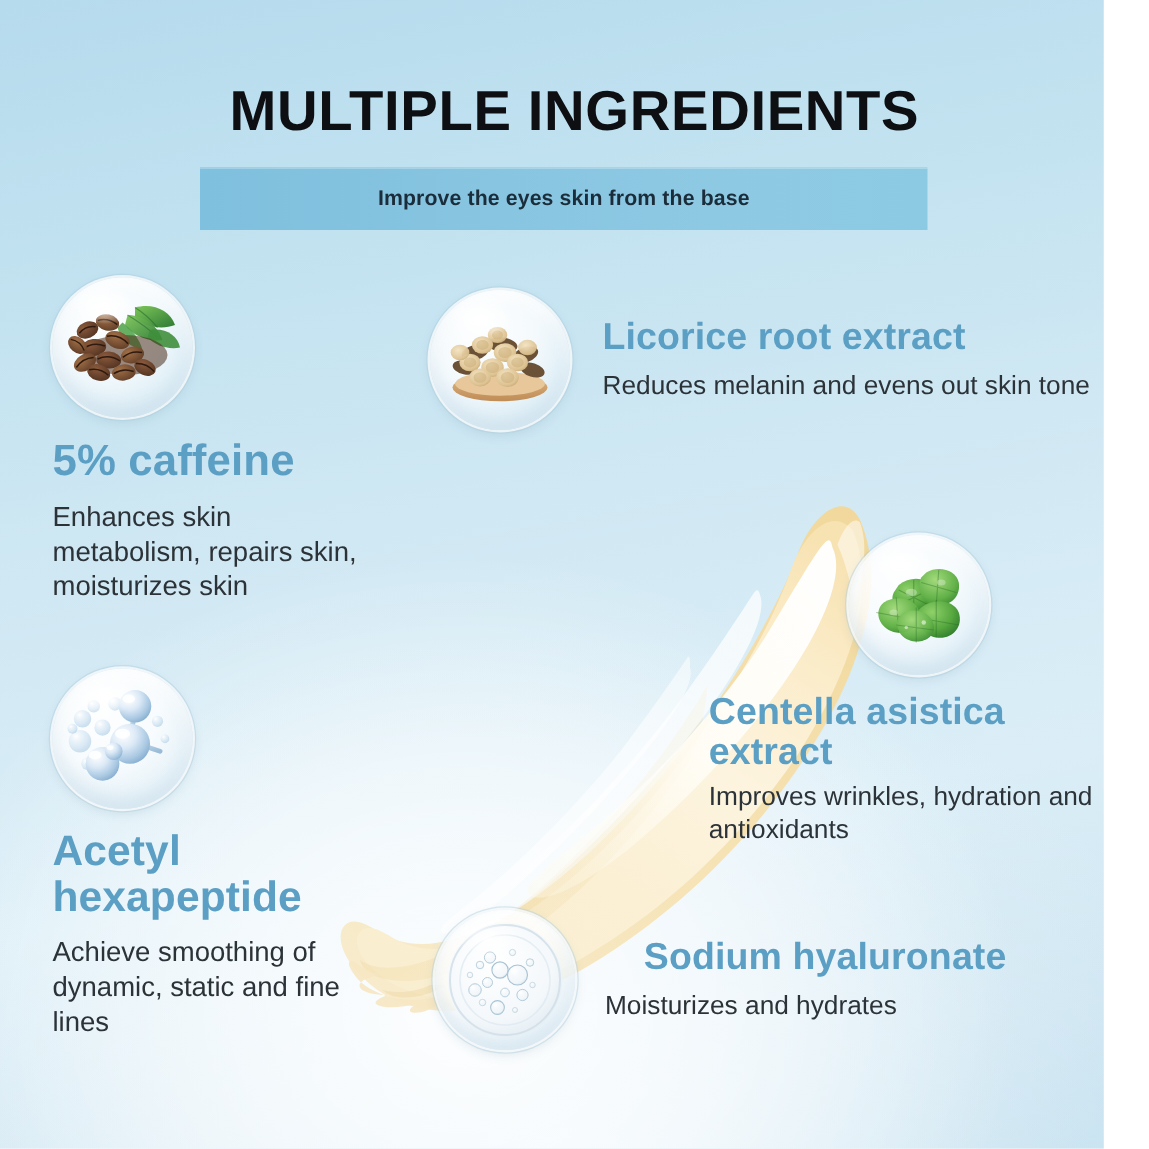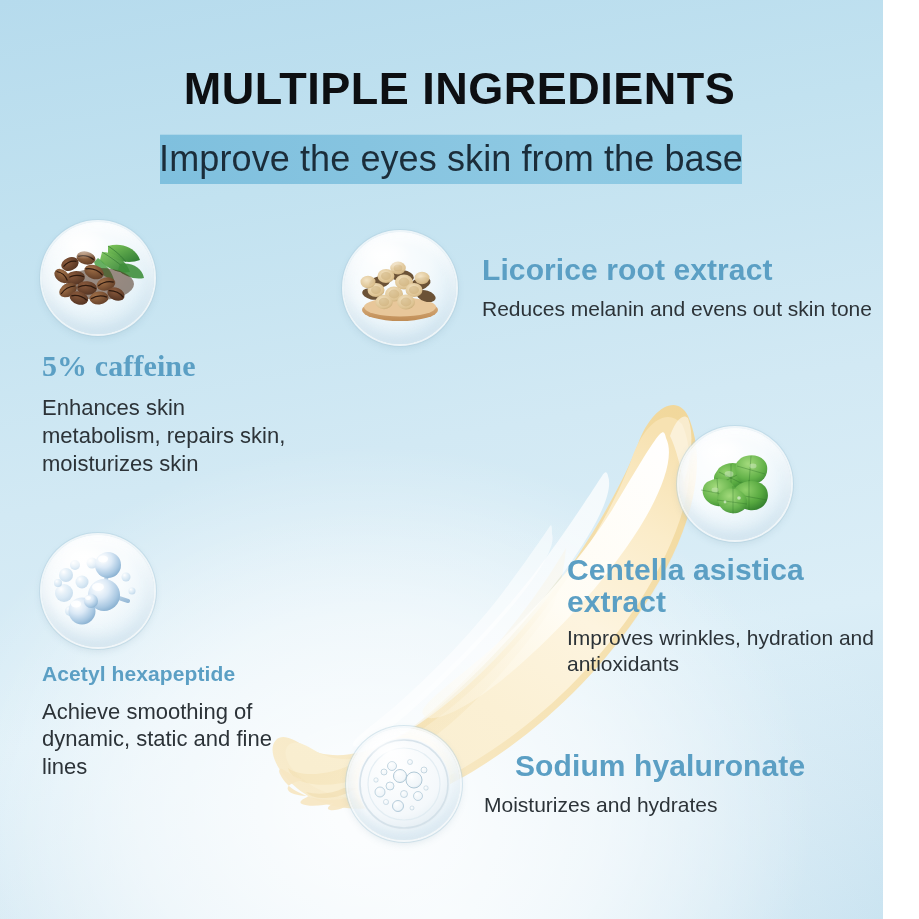--- a/index.html
+++ b/index.html
@@ -45,22 +45,22 @@
     top: 134px;
     width: 582px;
     height: 50px;
     background: linear-gradient(90deg, #7fc0de 0%, #86c4e0 35%, #8ec9e3 70%, #8ccae4 100%);
     box-shadow: 0 1px 0 rgba(255,255,255,0.35) inset;
     display: flex;
     align-items: center;
     justify-content: center;
   }
   .subtitle-bar .subtitle-text {
-    font-size: 36px;
-    font-weight: 400;
+    font-size: 17px;
+    font-weight: 700;
     color: #1b2d3a;
     letter-spacing: 0.1px;
     white-space: nowrap;
   }
 
   
   .ing { position: absolute; }
 
   .ing-heading {
     color: #5b9fc4;
@@ -69,35 +69,35 @@
     letter-spacing: 0.1px;
   }
   .ing-desc {
     color: #2c3338;
     font-weight: 400;
     line-height: 1.26;
   }
 
   
   #block-caffeine { left: 42px; top: 222px; width: 262px; }
-  #block-caffeine .ing-heading { font-size: 30px; margin-top: 16px; font-family: Liberation Serif, serif; }
+  #block-caffeine .ing-heading { font-size: 35px; margin-top: 16px; }
   #block-caffeine .ing-desc { font-size: 22px; margin-top: 12px; }
 
   #block-licorice { left: 344px; top: 232px; width: 560px; }
   #block-licorice .text-col { position: absolute; left: 138px; top: 22px; width: 420px; }
   #block-licorice .ing-heading { font-size: 30px; white-space: nowrap; }
   #block-licorice .ing-desc { font-size: 21px; margin-top: 10px; white-space: nowrap; }
 
   #block-centella { left: 567px; top: 428px; width: 330px; }
   #block-centella .circle-wrap { margin-left: 112px; }
   #block-centella .ing-heading { font-size: 30px; margin-top: 14px; }
   #block-centella .ing-desc { font-size: 21px; margin-top: 6px; }
 
   #block-acetyl { left: 42px; top: 535px; width: 260px; }
-  #block-acetyl .ing-heading { font-size: 21px; margin-top: 16px; }
+  #block-acetyl .ing-heading { font-size: 34px; margin-top: 16px; }
   #block-acetyl .ing-desc { font-size: 22px; margin-top: 12px; }
 
   #block-sodium { left: 348px; top: 728px; width: 500px; }
   #block-sodium .text-col { position: absolute; left: 136px; top: 22px; width: 380px; }
   #block-sodium .ing-heading { font-size: 30px; white-space: nowrap; margin-left: 31px; }
   #block-sodium .ing-desc { font-size: 21px; margin-top: 10px; white-space: nowrap; }
 
   
   .circle {
     position: relative;

